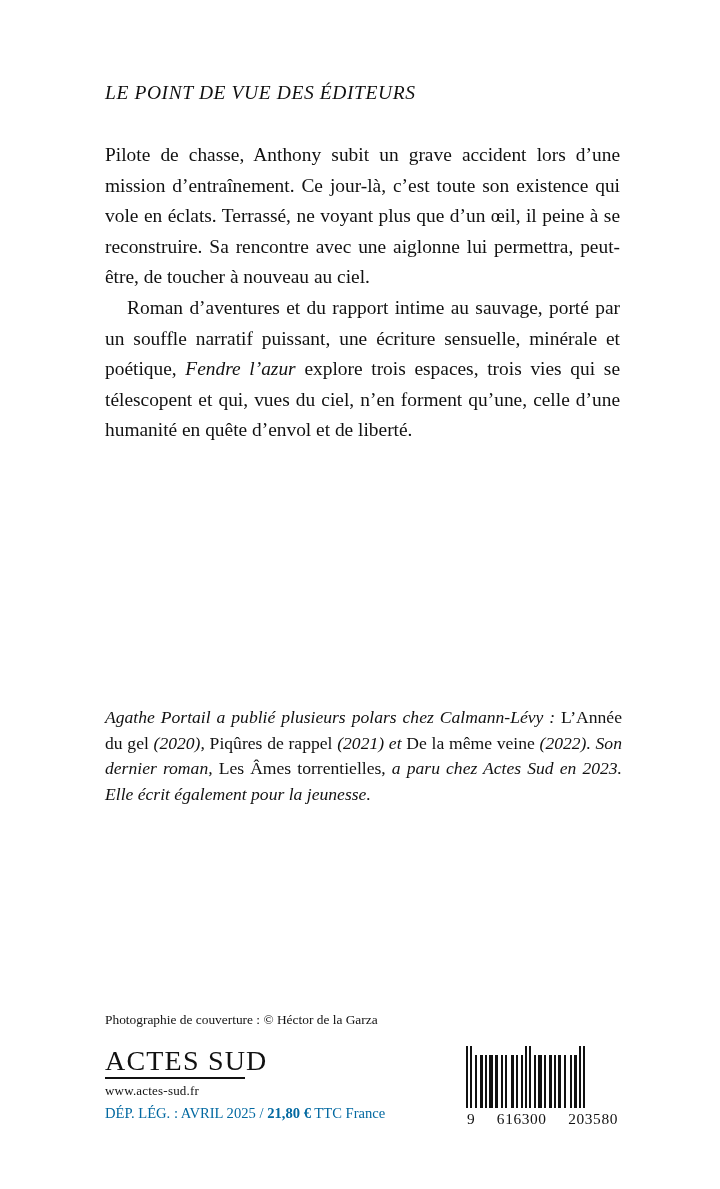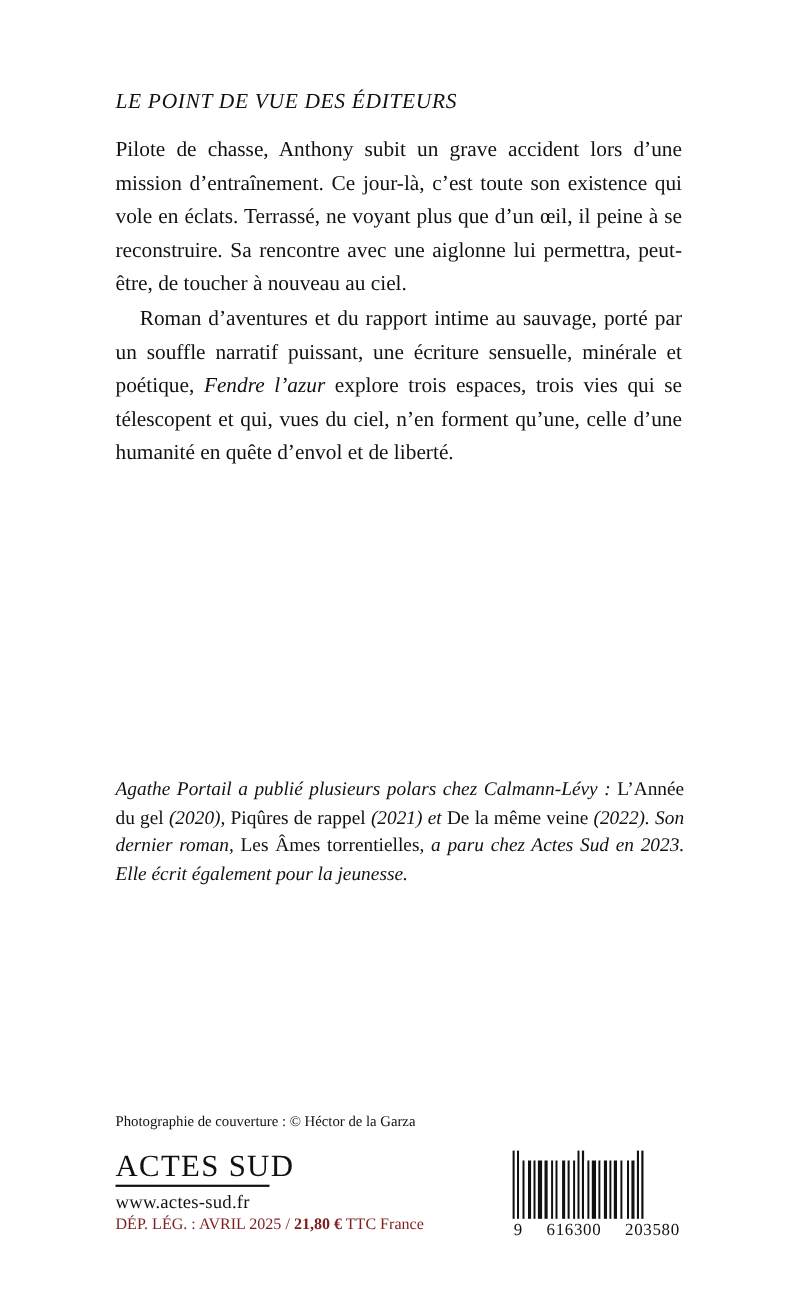--- a/index.html
+++ b/index.html
@@ -89,30 +89,30 @@
     color: #111;
     line-height: 1.05;
   }
   .publisher-rule {
     width: 140px;
     height: 1.6px;
     background: #111;
     margin: 2px 0 4px 0;
   }
   .website {
-    font-size: 17px;
+    font-size: 13px;
     color: #111;
     letter-spacing: 0.2px;
   }
   .legal {
     position: absolute;
     left: 105px;
     top: 1105px;
     font-size: 14.6px;
-    color: #7f1d1d;
+    color: #0369a1;
     white-space: nowrap;
   }
   .legal .bold {
     font-weight: bold;
   }
   .barcode-wrap {
     position: absolute;
     left: 466px;
     top: 1046px;
     width: 152px;
@@ -142,21 +142,21 @@
     padding-left: 1px;
   }
 </style>
 </head>
 <body>
 
 <div class="page">
 
   <h1 class="editors-heading" style="position:absolute;left:105px;top:82px;width:515px;">LE POINT DE VUE DES ÉDITEURS</h1>
 
-  <div class="content" style="top:122px;">
+  <div class="content" style="top:140px;">
     <div class="blurb">
       <p>Pilote de chasse, Anthony subit un grave accident lors d’une mission d’entraînement. Ce jour-là, c’est toute son existence qui vole en éclats. Terrassé, ne voyant plus que d’un œil, il peine à se reconstruire. Sa rencontre avec une aiglonne lui permettra, peut-être, de toucher à nouveau au ciel.</p>
       <p>
         <span>Roman d’aventures et du rapport intime au sauvage, porté par un souffle narratif puissant, une écriture sensuelle, minérale et poétique, </span><span class="it">Fendre l’azur</span><span> explore trois espaces, trois vies qui se télescopent et qui, vues du ciel, n’en forment qu’une, celle d’une humanité en quête d’envol et de liberté.</span>
       </p>
     </div>
   </div>
 
   <div class="bio">
     <span>Agathe Portail a publié plusieurs polars chez Calmann-Lévy : </span><span class="rm">L’Année du gel</span><span> (2020), </span><span class="rm">Piqûres de rappel</span><span> (2021) et </span><span class="rm">De la même veine</span><span> (2022). Son dernier roman, </span><span class="rm">Les Âmes torrentielles,</span><span> a paru chez Actes Sud en 2023. Elle écrit également pour la jeunesse.</span>

